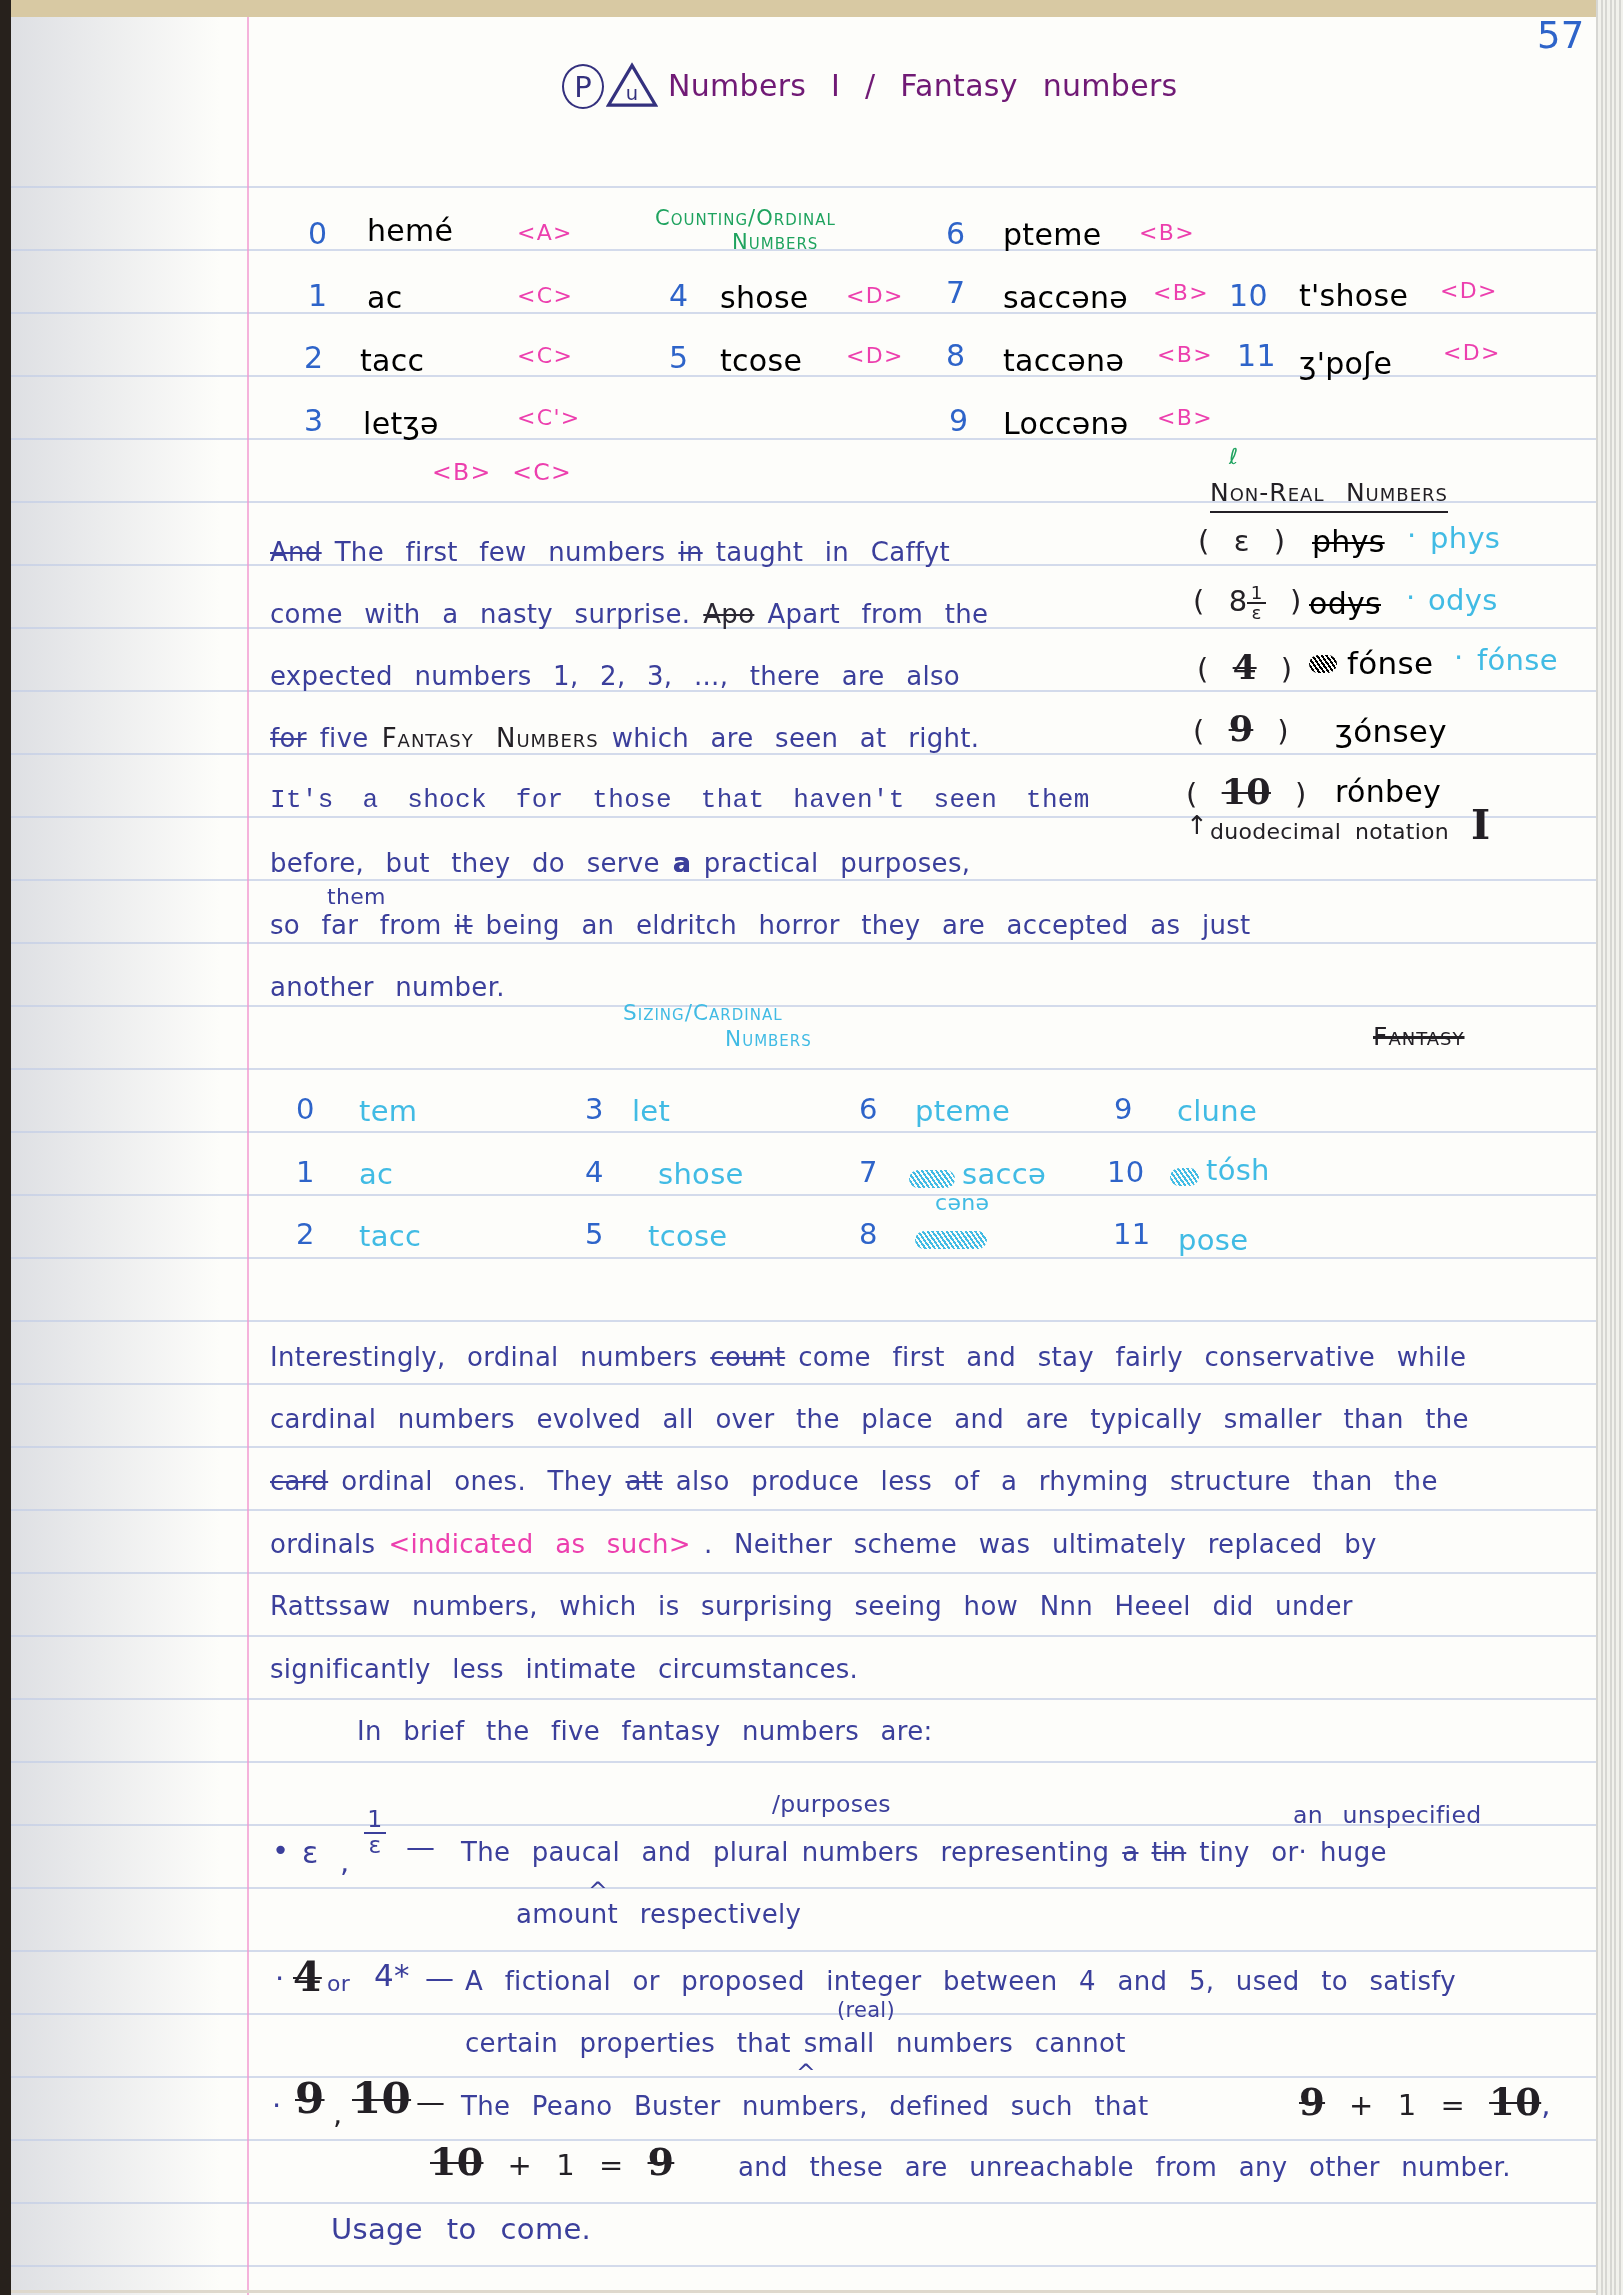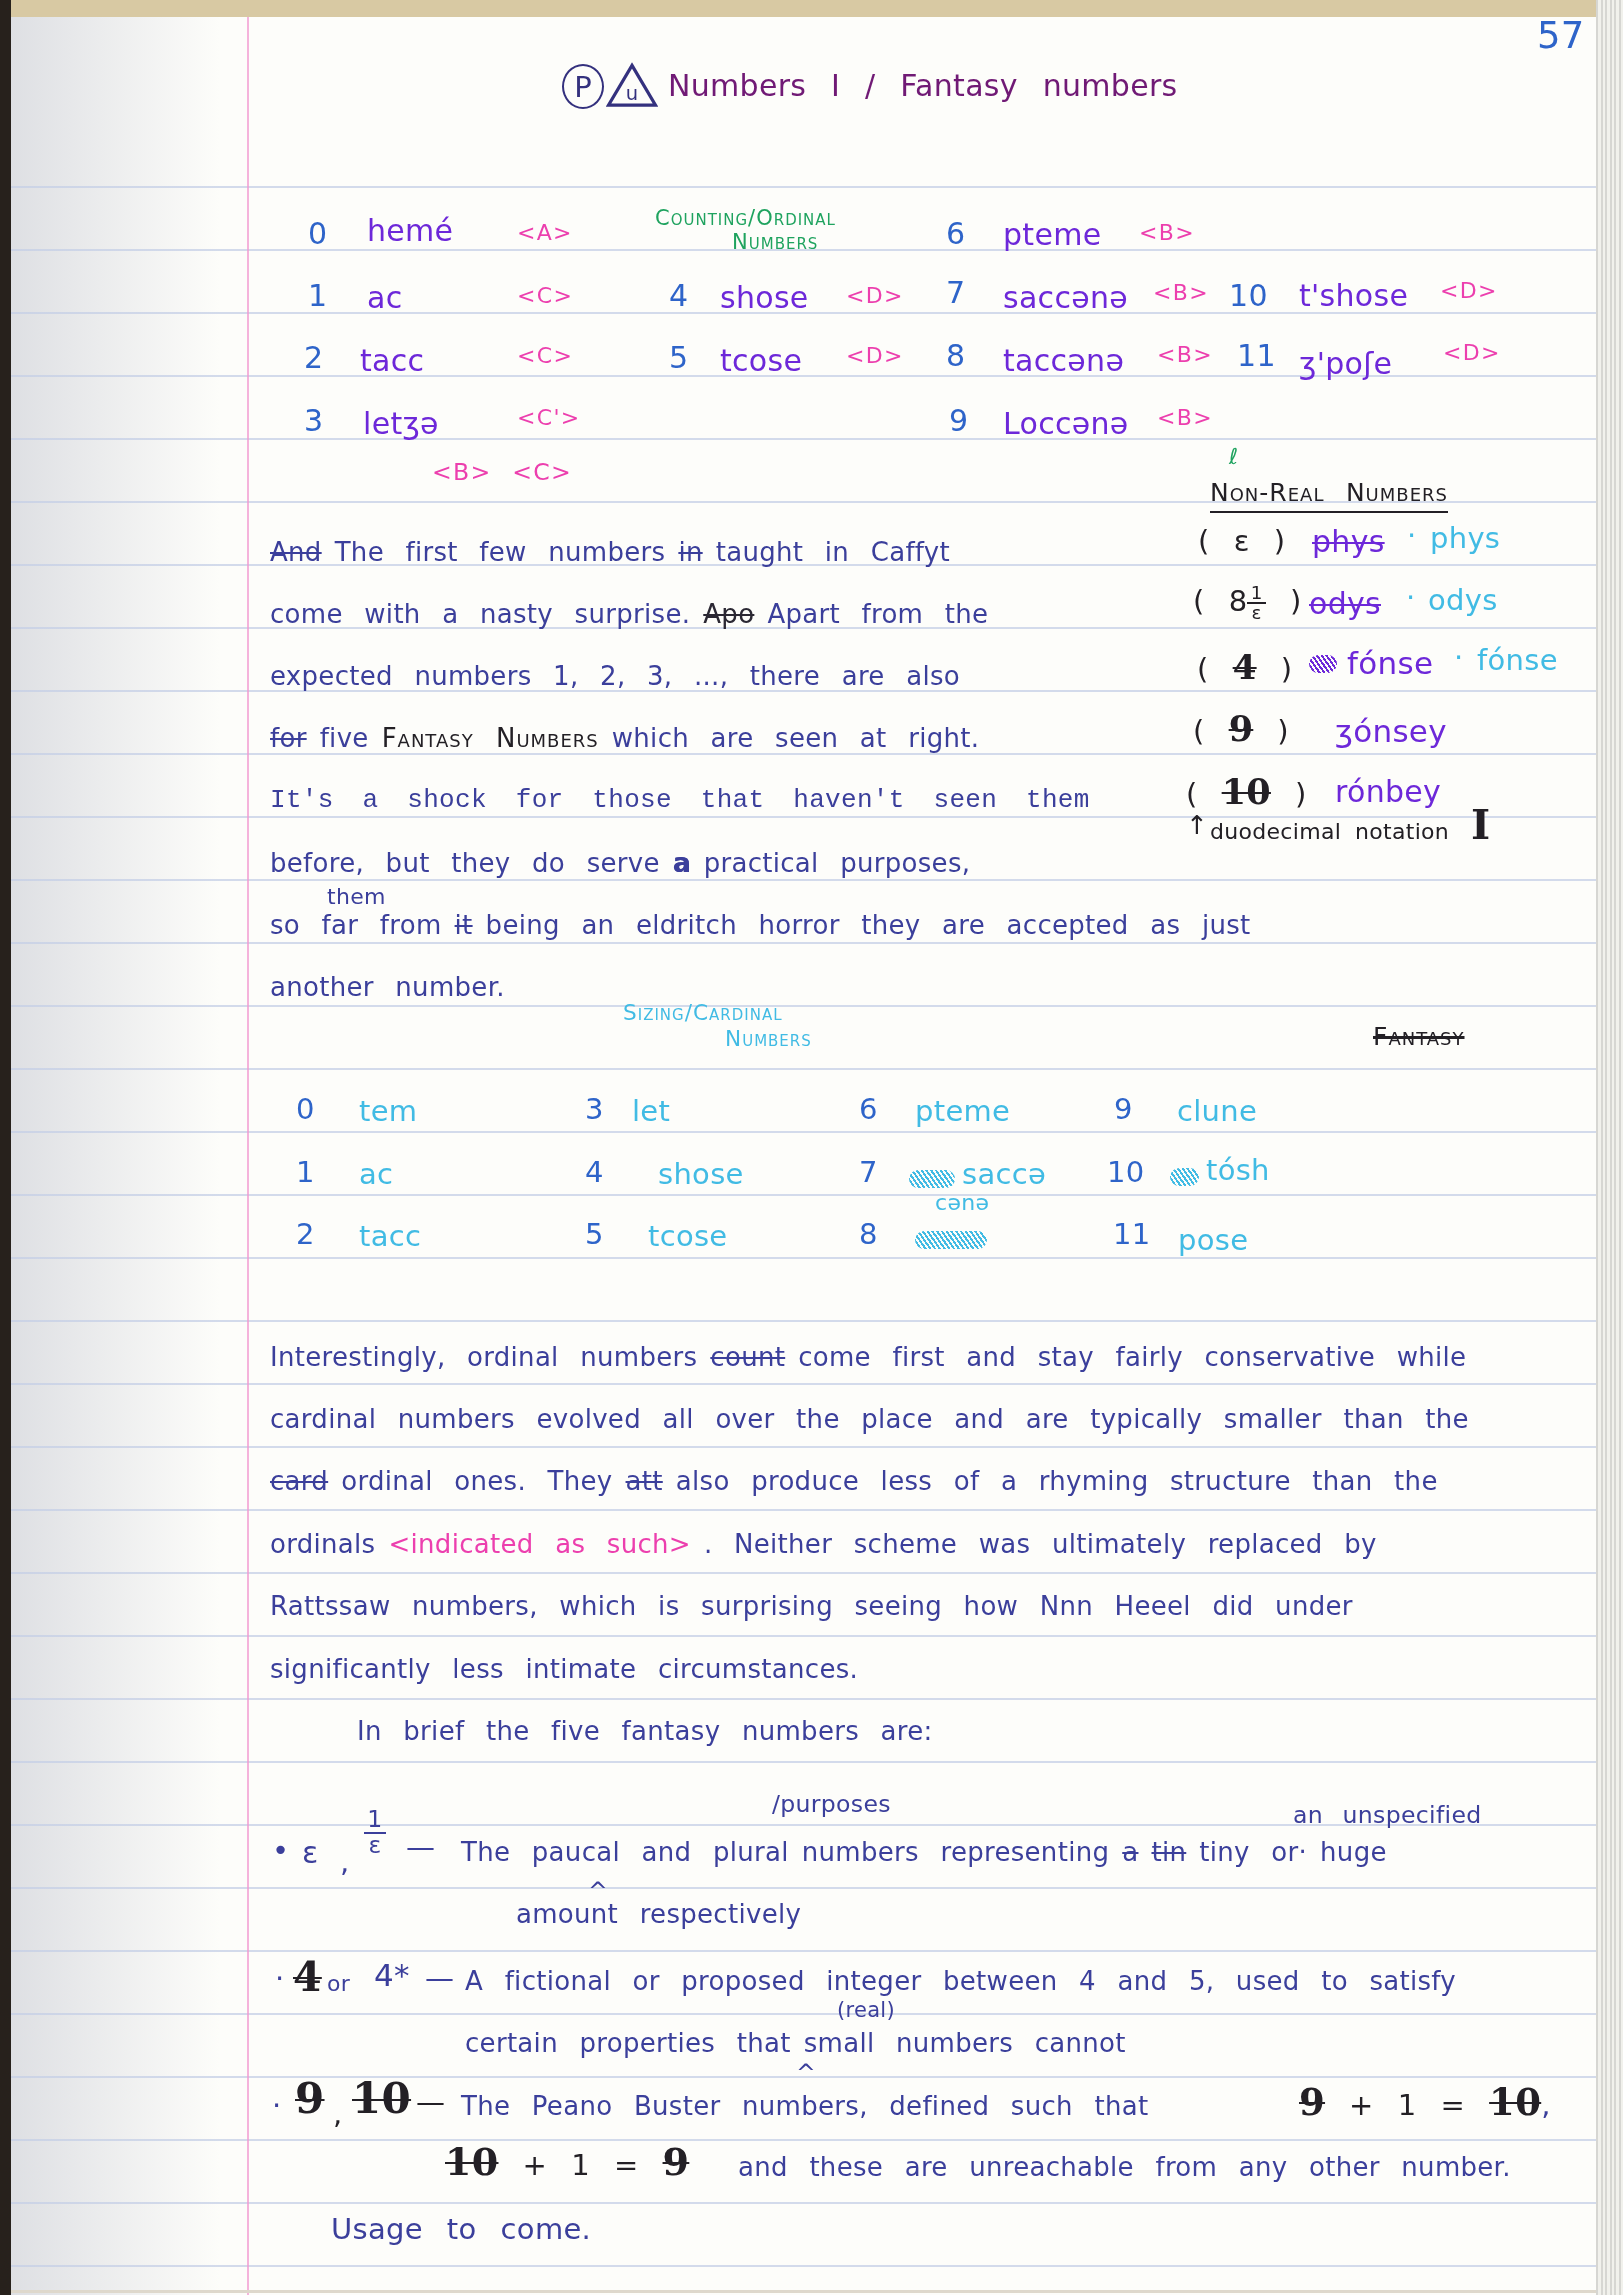--- a/index.html
+++ b/index.html
@@ -8,21 +8,21 @@
   #leftedge{position:absolute;left:0;top:0;width:10.5px;height:2295px;background:#27211c;}
   #rightedge{position:absolute;left:1596px;top:0;width:27.5px;height:2295px;
      background:repeating-linear-gradient(to right,#d6d6d2 0 2px,#f1f1ec 2px 4.6px);}
   #leftshade{position:absolute;left:10.5px;top:17px;width:209px;height:2278px;
      background:linear-gradient(to right,rgba(150,155,175,.30),rgba(150,155,175,0));}
   #rules{position:absolute;left:10.5px;top:125px;width:1585px;height:2147px;
      background:repeating-linear-gradient(to bottom,transparent 0 61px,#c5cfe6 61px 63px);opacity:.75;}
   #margin{position:absolute;left:247px;top:17px;width:2px;height:2278px;background:#f19ad0;opacity:.75;}
   #bottomline{position:absolute;left:10.5px;top:2290px;width:1585px;height:2.6px;background:#ded8cc;}
   .hw{position:absolute;white-space:pre;color:#3b3f9b;font-size:26px;word-spacing:.5em;letter-spacing:0.3px;line-height:1.2;}
-  .royal{color:#2e64c9}.red{color:#6d28d9}.pinkc{color:#ec3fae}.green{color:#1fa35f}
+  .royal{color:#2e64c9}.red{color:#000000}.pinkc{color:#ec3fae}.green{color:#1fa35f}
   .cyan{color:#41bbe4}.blk{color:#232025}.ink{color:#3b3f9b}
   .sc{font-variant:small-caps;letter-spacing:1px;}
   .strike{text-decoration:line-through;text-decoration-thickness:2px;}
   .ft{font-family:"DejaVu Serif",serif;font-weight:700;text-decoration:line-through;text-decoration-thickness:2.3px;}
   .seg{margin-right:13px;}
   .num{font-size:30px;color:#2e64c9;}
   .word{font-size:30px;}
   .tag{font-size:22px;color:#ec3fae;letter-spacing:1.3px;}
   .frac{display:inline-flex;flex-direction:column;align-items:center;line-height:1;vertical-align:middle;}
   .frac .top{border-bottom:2px solid currentColor;padding:0 3.3px;}
@@ -211,17 +211,17 @@
 <div class="hw" style="left:465px;top:2028px;"><span class="seg">certain properties that</span><span>small numbers cannot</span></div>
 <div class="hw" style="left:796px;top:2059px;font-size:23.6px;">^</div>
 
 <div class="hw" style="left:272px;top:2088px;font-size:29px;">·</div>
 <div class="hw ft blk" style="left:295px;top:2074px;font-size:42px;">9</div>
 <div class="hw blk" style="left:333px;top:2097px;font-size:29px;">,</div>
 <div class="hw ft blk" style="left:352px;top:2074px;font-size:42px;">10</div>
 <div class="hw blk" style="left:416px;top:2085px;font-size:29px;">—</div>
 <div class="hw" style="left:461px;top:2091px;">The Peano Buster numbers, defined such that</div>
 <div class="hw blk" style="left:1299px;top:2080px;font-size:29px;"><span class="ft" style="font-size:37px;">9</span> <span>+ 1 =</span> <span class="ft" style="font-size:37px;">10</span><span class="ink">,</span></div>
-<div class="hw blk" style="left:445px;top:2139px;font-size:29px;text-align:right;"><span class="ft" style="font-size:38px;">10</span> <span>+ 1 =</span> <span class="ft" style="font-size:38px;">9</span></div>
+<div class="hw blk" style="left:430px;top:2139px;font-size:29px;text-align:right;"><span class="ft" style="font-size:38px;">10</span> <span>+ 1 =</span> <span class="ft" style="font-size:38px;">9</span></div>
 <div class="hw" style="left:738px;top:2152px;">and these are unreachable from any other number.</div>
 
 <div class="hw" style="left:331px;top:2212px;font-size:29px;">Usage to come.</div>
 
 
 </body></html>

